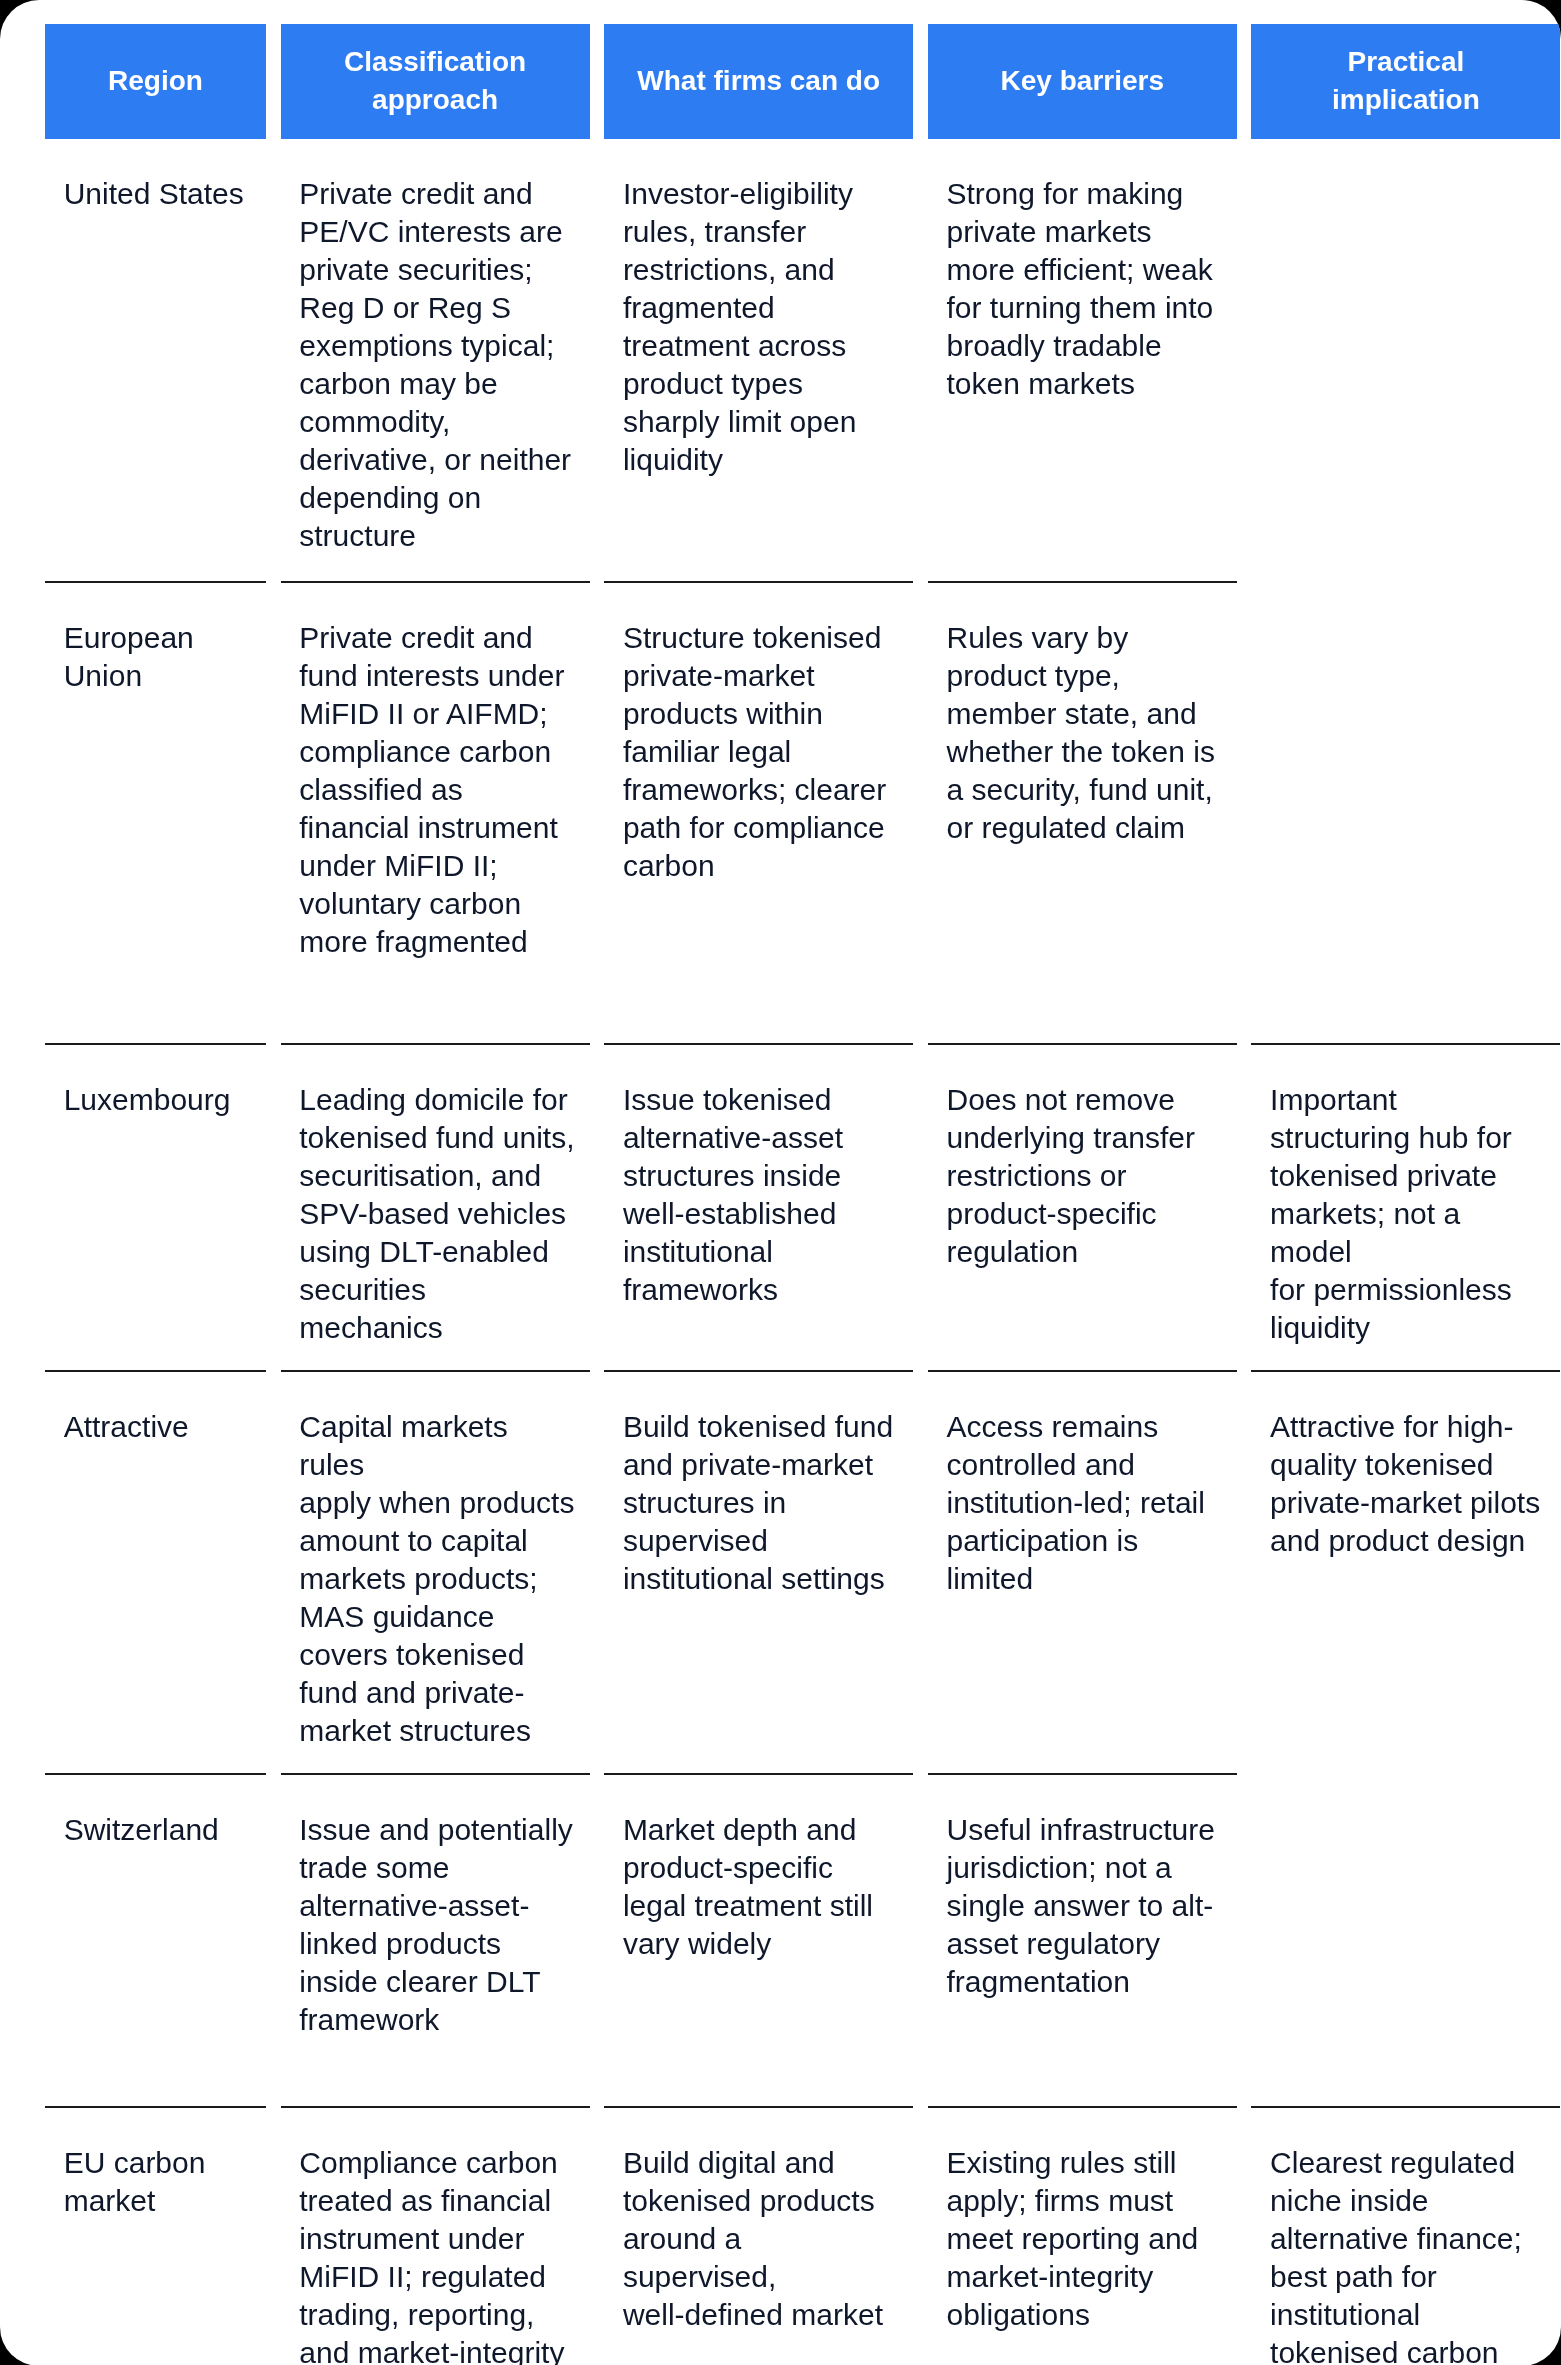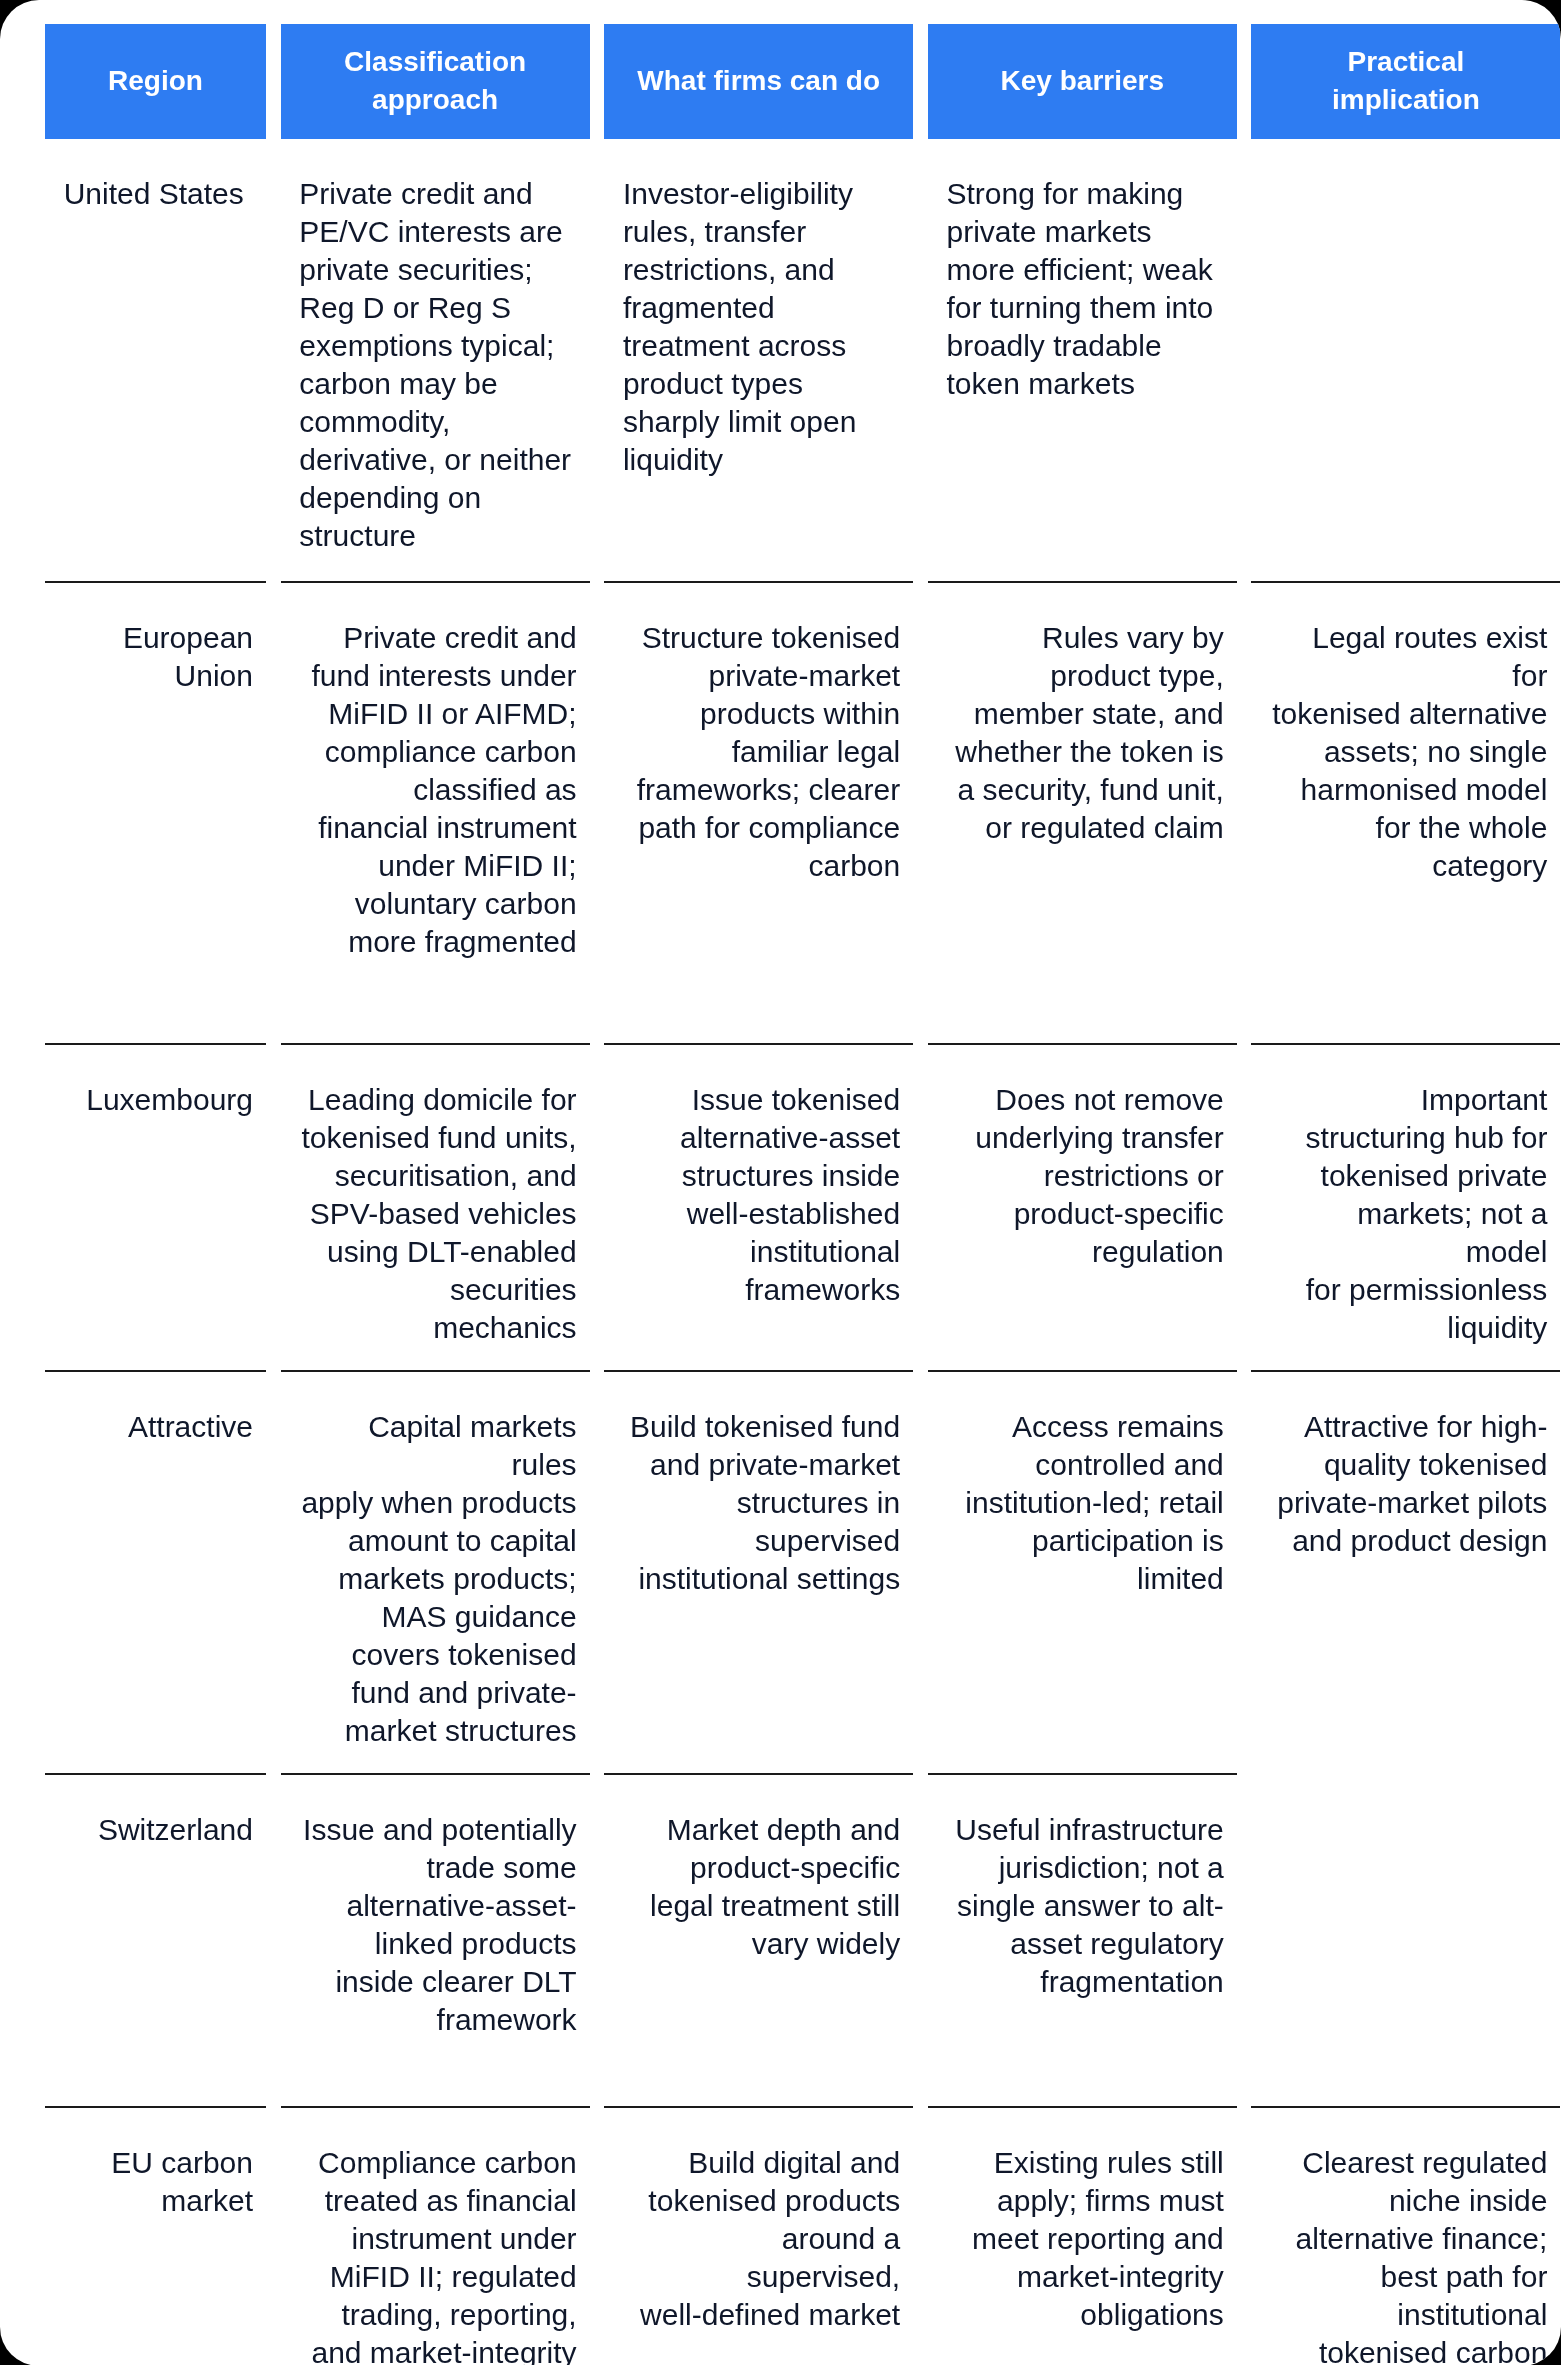--- a/index.html
+++ b/index.html
@@ -49,21 +49,20 @@
   .row > .cell {
     padding: 36px 13px 23px 18.7px;
     box-sizing: border-box;
     font-size: 30px;
     line-height: 38px;
     color: #0f172a;
     white-space: pre-line;
   }
   .row.bordered > .cell {
     border-top: 2.4px solid #1a1a1a;
-    text-align: right;
   }
   .r1 { min-height: 442px; }
   .r2 { min-height: 421px; }
   .r3 { min-height: 285px; margin-top: 41px; }
   .r4 { min-height: 384px; }
   .r5 { min-height: 333px; }
   .r6 { min-height: 361px; }
 </style>
 </head>
 <body>
@@ -126,26 +125,20 @@
 familiar legal
 frameworks; clearer
 path for compliance
 carbon</div>
     <div class="cell">Rules vary by
 product type,
 member state, and
 whether the token is
 a security, fund unit,
 or regulated claim</div>
-    <div class="cell">Legal routes exist for
-tokenised alternative
-assets; no single
-harmonised model
-for the whole
-category</div>
   </div>
 
   <div class="grid row bordered r3">
     <div class="cell">Luxembourg</div>
     <div class="cell">Leading domicile for
 tokenised fund units,
 securitisation, and
 SPV-based vehicles
 using DLT-enabled
 securities mechanics</div>

